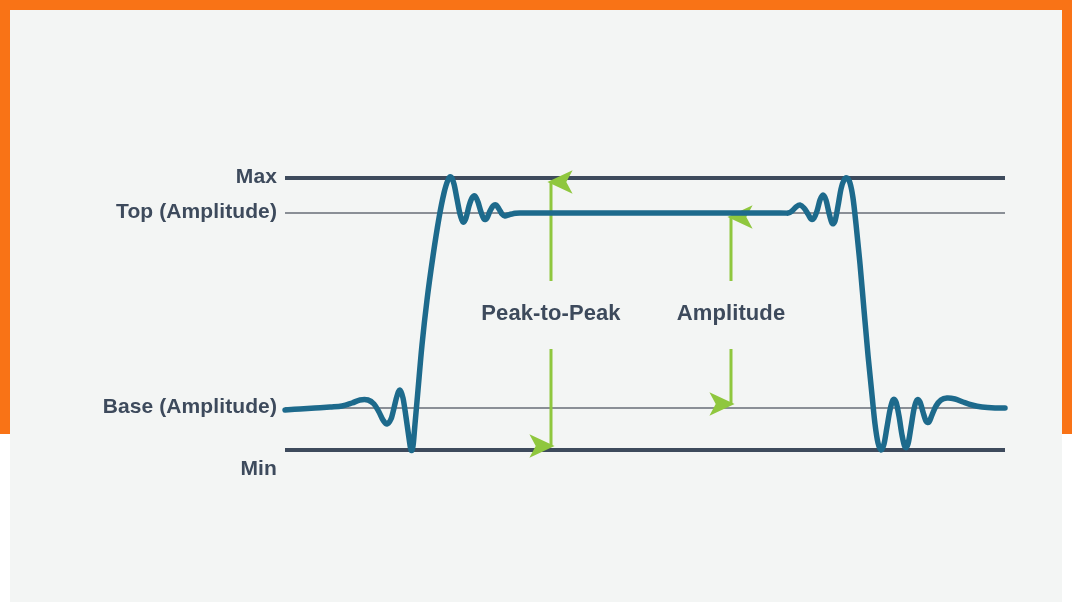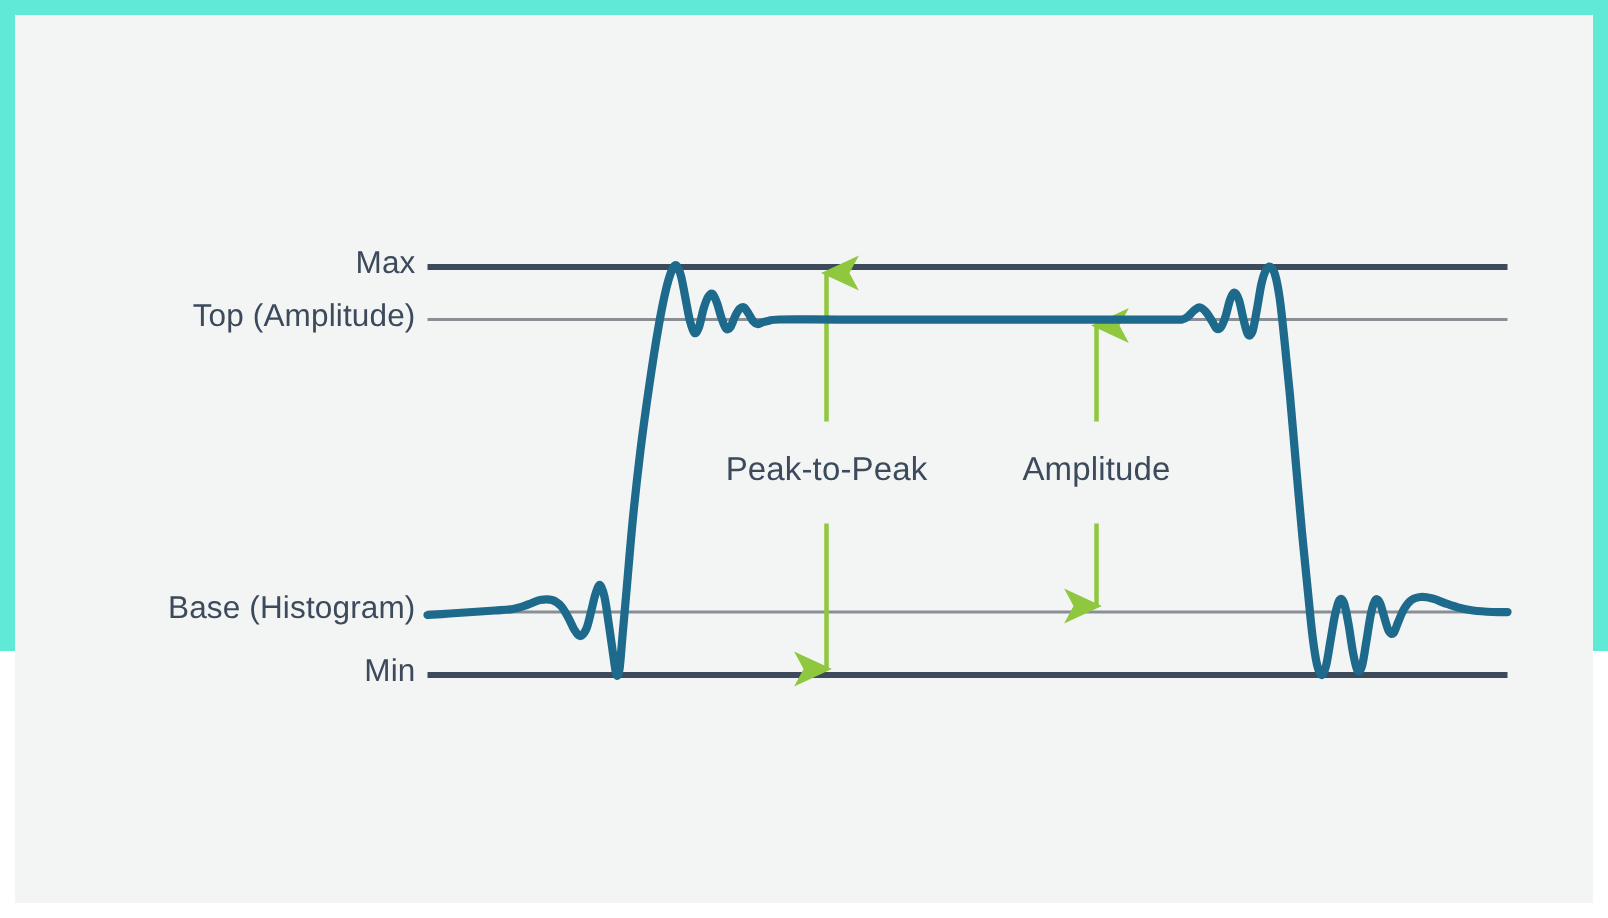--- a/index.html
+++ b/index.html
@@ -10,21 +10,22 @@
   body {
     width: 1072px;
     height: 612px;
     font-family: "Liberation Sans", sans-serif;
     overflow: hidden;
   }
   #figure {
     position: relative;
     width: 1072px;
     height: 434px;
-    background: #5eead4;
+    background: #f97316;
+    font-weight: bold;
   }
   #panel {
     position: absolute;
     left: 10px;
     top: 10px;
     width: 1052px;
     height: 592px;
     background: #f3f5f4;
   }
   #plot {
@@ -82,20 +83,20 @@
         <line x1="731" x2="731" y1="349" y2="404" stroke="#8fc73e" stroke-width="3" marker-end="url(#arrowDown)"></line>
       </g>
     <g id="waveform-group">
       <path id="waveform-path" fill="none" stroke="#1d6a8c" stroke-width="5.5" stroke-linecap="round" stroke-linejoin="round" d="M 285 410 C 287.50 409.83, 295.00 409.33, 300 409 C 305.00 408.67, 310.00 408.33, 315 408 C 320.00 407.67, 325.50 407.33, 330 407 C 334.50 406.67, 338.33 406.67, 342 406 C 345.67 405.33, 349.00 404.00, 352 403 C 355.00 402.00, 357.33 400.50, 360 400 C 362.67 399.50, 365.67 399.33, 368 400 C 370.33 400.67, 372.17 402.00, 374 404 C 375.83 406.00, 377.50 409.33, 379 412 C 380.50 414.67, 381.67 418.00, 383 420 C 384.33 422.00, 385.67 424.17, 387 424 C 388.33 423.83, 389.83 421.67, 391 419 C 392.17 416.33, 393.00 411.83, 394 408 C 395.00 404.17, 396.00 399.00, 397 396 C 398.00 393.00, 399.00 389.67, 400 390 C 401.00 390.33, 402.00 393.50, 403 398 C 404.00 402.50, 405.00 410.33, 406 417 C 407.00 423.67, 408.17 432.50, 409 438 C 409.83 443.50, 410.33 448.67, 411 450 C 411.67 451.33, 412.33 450.33, 413 446 C 413.67 441.67, 414.17 433.33, 415 424 C 415.83 414.67, 416.83 403.17, 418 390 C 419.17 376.83, 420.50 360.00, 422 345 C 423.50 330.00, 425.17 314.83, 427 300 C 428.83 285.17, 431.00 269.67, 433 256 C 435.00 242.33, 437.17 228.50, 439 218 C 440.83 207.50, 442.50 199.33, 444 193 C 445.50 186.67, 446.83 182.67, 448 180 C 449.17 177.33, 450.00 176.33, 451 177 C 452.00 177.67, 453.00 180.33, 454 184 C 455.00 187.67, 456.00 194.00, 457 199 C 458.00 204.00, 459.00 210.17, 460 214 C 461.00 217.83, 462.00 221.33, 463 222 C 464.00 222.67, 465.00 220.67, 466 218 C 467.00 215.33, 468.00 209.33, 469 206 C 470.00 202.67, 471.00 199.67, 472 198 C 473.00 196.33, 474.00 195.33, 475 196 C 476.00 196.67, 477.00 199.33, 478 202 C 479.00 204.67, 480.00 209.17, 481 212 C 482.00 214.83, 483.00 218.00, 484 219 C 485.00 220.00, 486.00 219.33, 487 218 C 488.00 216.67, 489.00 213.00, 490 211 C 491.00 209.00, 492.00 207.00, 493 206 C 494.00 205.00, 495.00 204.50, 496 205 C 497.00 205.50, 498.00 207.50, 499 209 C 500.00 210.50, 501.00 212.83, 502 214 C 503.00 215.17, 504.00 215.83, 505 216 C 506.00 216.17, 506.83 215.33, 508 215 C 509.17 214.67, 510.00 214.33, 512 214 C 514.00 213.67, 512.00 213.17, 520 213 C 528.00 212.83, 540.00 213.00, 560 213 C 580.00 213.00, 613.33 213.00, 640 213 C 666.67 213.00, 696.67 213.00, 720 213 C 743.33 213.00, 768.67 213.00, 780 213 C 791.33 213.00, 786.00 213.33, 788 213 C 790.00 212.67, 790.67 212.00, 792 211 C 793.33 210.00, 794.67 208.00, 796 207 C 797.33 206.00, 798.67 204.83, 800 205 C 801.33 205.17, 802.67 206.50, 804 208 C 805.33 209.50, 806.83 212.17, 808 214 C 809.17 215.83, 810.00 218.33, 811 219 C 812.00 219.67, 813.00 219.33, 814 218 C 815.00 216.67, 816.00 214.00, 817 211 C 818.00 208.00, 819.00 202.67, 820 200 C 821.00 197.33, 822.00 195.00, 823 195 C 824.00 195.00, 825.00 197.00, 826 200 C 827.00 203.00, 828.00 209.17, 829 213 C 830.00 216.83, 831.00 221.67, 832 223 C 833.00 224.33, 834.00 223.83, 835 221 C 836.00 218.17, 837.00 211.33, 838 206 C 839.00 200.67, 840.00 193.33, 841 189 C 842.00 184.67, 843.00 181.83, 844 180 C 845.00 178.17, 846.00 177.50, 847 178 C 848.00 178.50, 849.00 179.67, 850 183 C 851.00 186.33, 852.00 191.17, 853 198 C 854.00 204.83, 854.83 213.00, 856 224 C 857.17 235.00, 858.67 249.67, 860 264 C 861.33 278.33, 862.67 294.83, 864 310 C 865.33 325.17, 866.67 340.83, 868 355 C 869.33 369.17, 870.83 383.50, 872 395 C 873.17 406.50, 874.00 416.00, 875 424 C 876.00 432.00, 877.00 438.67, 878 443 C 879.00 447.33, 880.00 449.83, 881 450 C 882.00 450.17, 883.00 447.83, 884 444 C 885.00 440.17, 886.00 432.67, 887 427 C 888.00 421.33, 889.00 414.50, 890 410 C 891.00 405.50, 892.00 401.33, 893 400 C 894.00 398.67, 895.00 399.33, 896 402 C 897.00 404.67, 898.00 410.50, 899 416 C 900.00 421.50, 901.00 429.83, 902 435 C 903.00 440.17, 904.00 445.50, 905 447 C 906.00 448.50, 907.00 447.33, 908 444 C 909.00 440.67, 910.00 432.83, 911 427 C 912.00 421.17, 913.00 413.50, 914 409 C 915.00 404.50, 916.00 401.17, 917 400 C 918.00 398.83, 919.00 400.00, 920 402 C 921.00 404.00, 922.00 408.83, 923 412 C 924.00 415.17, 925.00 419.33, 926 421 C 927.00 422.67, 928.00 423.00, 929 422 C 930.00 421.00, 930.83 417.67, 932 415 C 933.17 412.33, 934.50 408.50, 936 406 C 937.50 403.50, 939.17 401.33, 941 400 C 942.83 398.67, 944.67 398.17, 947 398 C 949.33 397.83, 952.33 398.33, 955 399 C 957.67 399.67, 960.17 401.00, 963 402 C 965.83 403.00, 968.83 404.17, 972 405 C 975.17 405.83, 978.17 406.50, 982 407 C 985.83 407.50, 991.17 407.83, 995 408 C 998.83 408.17, 1003.33 408.00, 1005 408"></path>
     </g>
   </svg>
 
   <div id="axis-labels">
       <div class="axis-label" style="color: rgb(61, 74, 92); right: 795px; top: 164px;">Max</div>
       <div class="axis-label" style="color: rgb(61, 74, 92); right: 795px; top: 199px;">Top (Amplitude)</div>
-      <div class="axis-label" style="color: rgb(61, 74, 92); right: 795px; top: 394px;">Base (Histogram)</div>
-      <div class="axis-label" style="color: rgb(61, 74, 92); right: 795px; top: 436px;">Min</div>
+      <div class="axis-label" style="color: rgb(61, 74, 92); right: 795px; top: 394px;">Base (Amplitude)</div>
+      <div class="axis-label" style="color: rgb(61, 74, 92); right: 795px; top: 456px;">Min</div>
     </div>
   <div id="measure-labels">
       <div class="measure-label" style="color: rgb(61, 74, 92); left: 0px; width: 1102px; top: 300px;">Peak-to-Peak</div>
       <div class="measure-label" style="color: rgb(61, 74, 92); left: 0px; width: 1462px; top: 300px;">Amplitude</div>
     </div>
 </div>
 
 </body></html>

